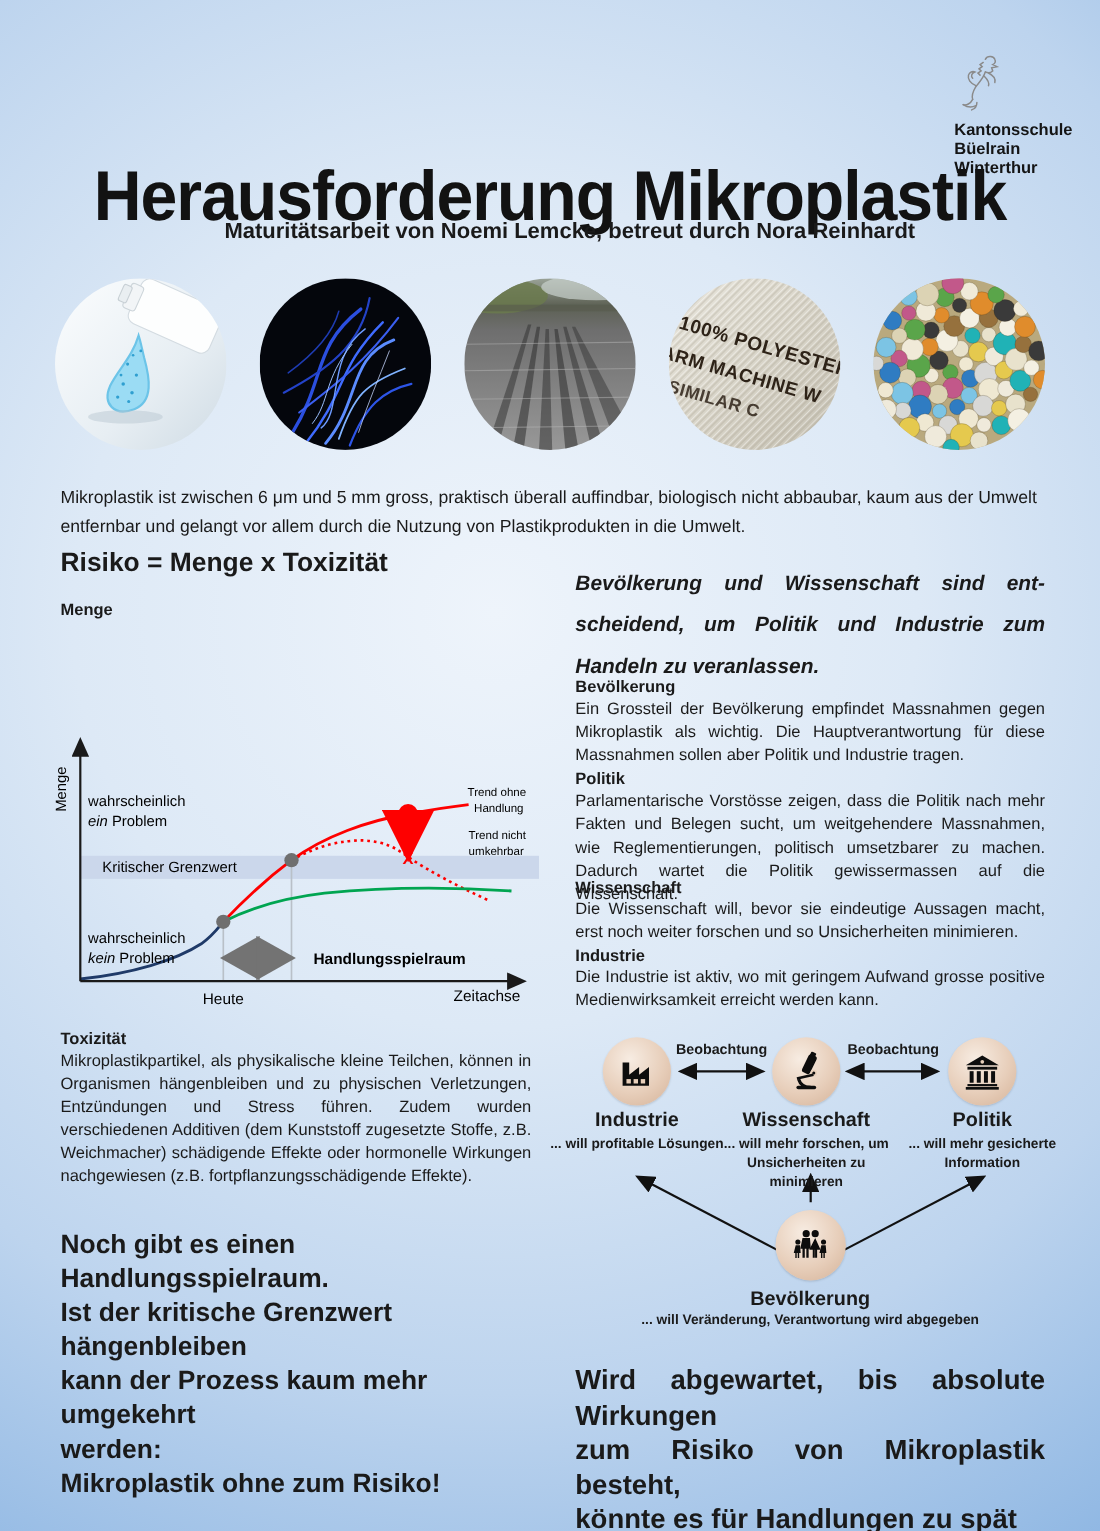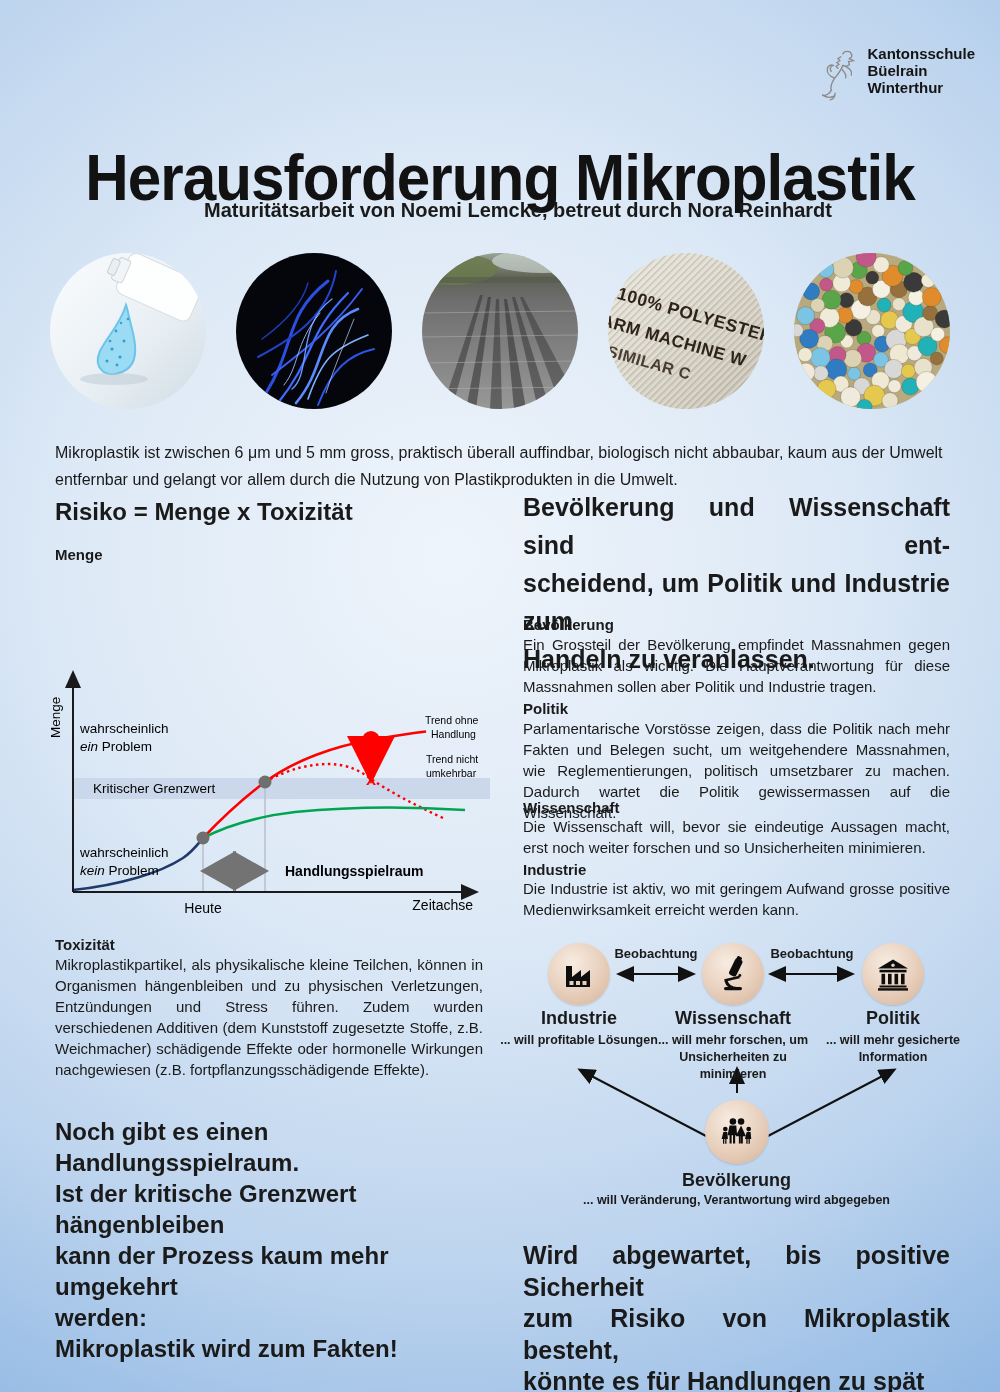--- a/index.html
+++ b/index.html
@@ -1,20 +1,20 @@
 <!DOCTYPE html>
 <html lang="de"><head>
 <meta charset="utf-8">
 <style>
   html,body{margin:0;padding:0;}
   body{width:1000px;height:1392px;font-family:"Liberation Sans",sans-serif;color:#1a1a1a;}
   .poster{position:relative;width:1000px;height:1392px;overflow:hidden;
     background:radial-gradient(ellipse 120% 85% at 45% 40%, #eef4fb 0%, #dde9f6 32%, #bdd4ee 60%, #8fb7e3 85%, #72a1d5 100%);}
   
-  .logo{position:absolute;top:46px;right:25px;display:flex;gap:7px;align-items:flex-start;}
+  .logo{position:absolute;top:46px;right:25px;display:flex;gap:7px;align-items:flex-start;flex-direction:column;}
   .logo-text{font-size:15px;font-weight:bold;line-height:1.12;color:#141414;}
   
   .title{position:absolute;top:98px;left:0;width:1000px;text-align:center;font-size:64px;font-weight:bold;
     letter-spacing:-1px;transform:scaleX(.94);transform-origin:center;color:#121212;white-space:nowrap;}
   .subtitle{position:absolute;top:199px;left:18px;width:1000px;text-align:center;font-size:20px;font-weight:bold;}
   
   .photo-row{position:absolute;top:253px;left:0;width:1000px;display:flex;justify-content:center;gap:30px;}
   .photo{width:156px;height:156px;border-radius:50%;overflow:hidden;flex:0 0 auto;}
   .photo svg{display:block;width:156px;height:156px;}
   
@@ -22,21 +22,21 @@
   
   .h2{position:absolute;font-size:24px;font-weight:bold;margin:0;}
   .sec-title{position:absolute;font-size:15px;font-weight:bold;}
   .body-text{position:absolute;font-size:15px;line-height:1.4;text-align:justify;margin:0;}
   .left-x{left:55px;width:428px;}
   .right-x{left:523px;width:427px;}
   .statement{position:absolute;font-weight:bold;margin:0;}
   .statement-left{left:55px;top:1116px;width:445px;font-size:24px;line-height:31px;}
   .statement-right{left:523px;top:1240px;width:427px;font-size:25px;line-height:31.5px;}
   .jline{text-align:justify;text-align-last:justify;}
-  .heading-right{left:523px;top:488px;width:427px;font-size:25px;line-height:38px;font-weight:bold;position:absolute;}
+  .heading-right{left:523px;top:512px;width:427px;font-size:19px;line-height:38px;font-weight:bold;position:absolute;font-style:italic;}
   .sources{position:absolute;left:55px;top:1306px;width:437px;font-size:10.8px;font-style:italic;
     color:#7fa3ce;line-height:1.45;text-align:justify;margin:0;}
   
   .chart{position:absolute;left:45px;top:660px;width:445px;height:268px;}
   .chart text{font-family:"Liberation Sans",sans-serif;}
   
   .diagram{position:absolute;left:523px;top:935px;width:427px;height:292px;}
   .diagram-arrows{position:absolute;left:0;top:0;width:427px;height:292px;}
   .actor-circle{position:absolute;width:62px;height:62px;border-radius:50%;
     background:radial-gradient(circle at 40% 32%, #f7ece2 0%, #e7ceba 55%, #d4b298 100%);
@@ -329,21 +329,21 @@
   </div>
 
   <div class="sec-title left-x" style="top:936px;">Toxizität</div>
   <p class="body-text left-x" style="top:954px;">Mikroplastikpartikel, als physikalische kleine Teilchen, können in Organismen hängenbleiben und zu physischen Verletzungen, Entzündungen und Stress führen. Zudem wurden verschiedenen Additiven (dem Kunststoff zugesetzte Stoffe, z.B. Weichmacher) schädigende Effekte oder hormonelle Wirkungen nachgewiesen (z.B. fortpflanzungsschädigende Effekte).</p>
 
   <div class="statement statement-left">
     <div>Noch gibt es einen Handlungsspielraum.</div>
     <div>Ist der kritische Grenzwert hängenbleiben</div>
     <div>kann der Prozess kaum mehr umgekehrt</div>
     <div>werden:</div>
-    <div>Mikroplastik wird zum Fakten!</div>
+    <div>Mikroplastik ohne zum Risiko!</div>
   </div>
 
 
   <div class="heading-right">
     <div class="jline">Bevölkerung und Wissenschaft sind ent-</div>
     <div class="jline">scheidend, um Politik und Industrie zum</div>
     <div>Handeln zu veranlassen.</div>
   </div>
 
   <div class="sec-title right-x" style="top:616px;">Bevölkerung</div>
@@ -440,18 +440,18 @@
           <circle cx="28" cy="15.5" r="2"></circle>
           <path d="M26.3,18 h3.4 l0.5,6 h-1.2 v4 h-1.1 v-4 h-0.8 v4 h-1.1 v-4 h-1.2 z"></path>
         </g>
       </svg>
     </div>
     <div class="bev-name">Bevölkerung</div>
     <div class="bev-cap">... will Veränderung, Verantwortung wird abgegeben</div>
   </div>
 
   <div class="statement statement-right">
-    <div class="jline">Wird abgewartet, bis positive Sicherheit</div>
+    <div class="jline">Wird abgewartet, bis absolute Wirkungen</div>
     <div class="jline">zum Risiko von Mikroplastik besteht,</div>
     <div>könnte es für Handlungen zu spät sein.</div>
   </div>
 
 </div>
 
 </body></html>

